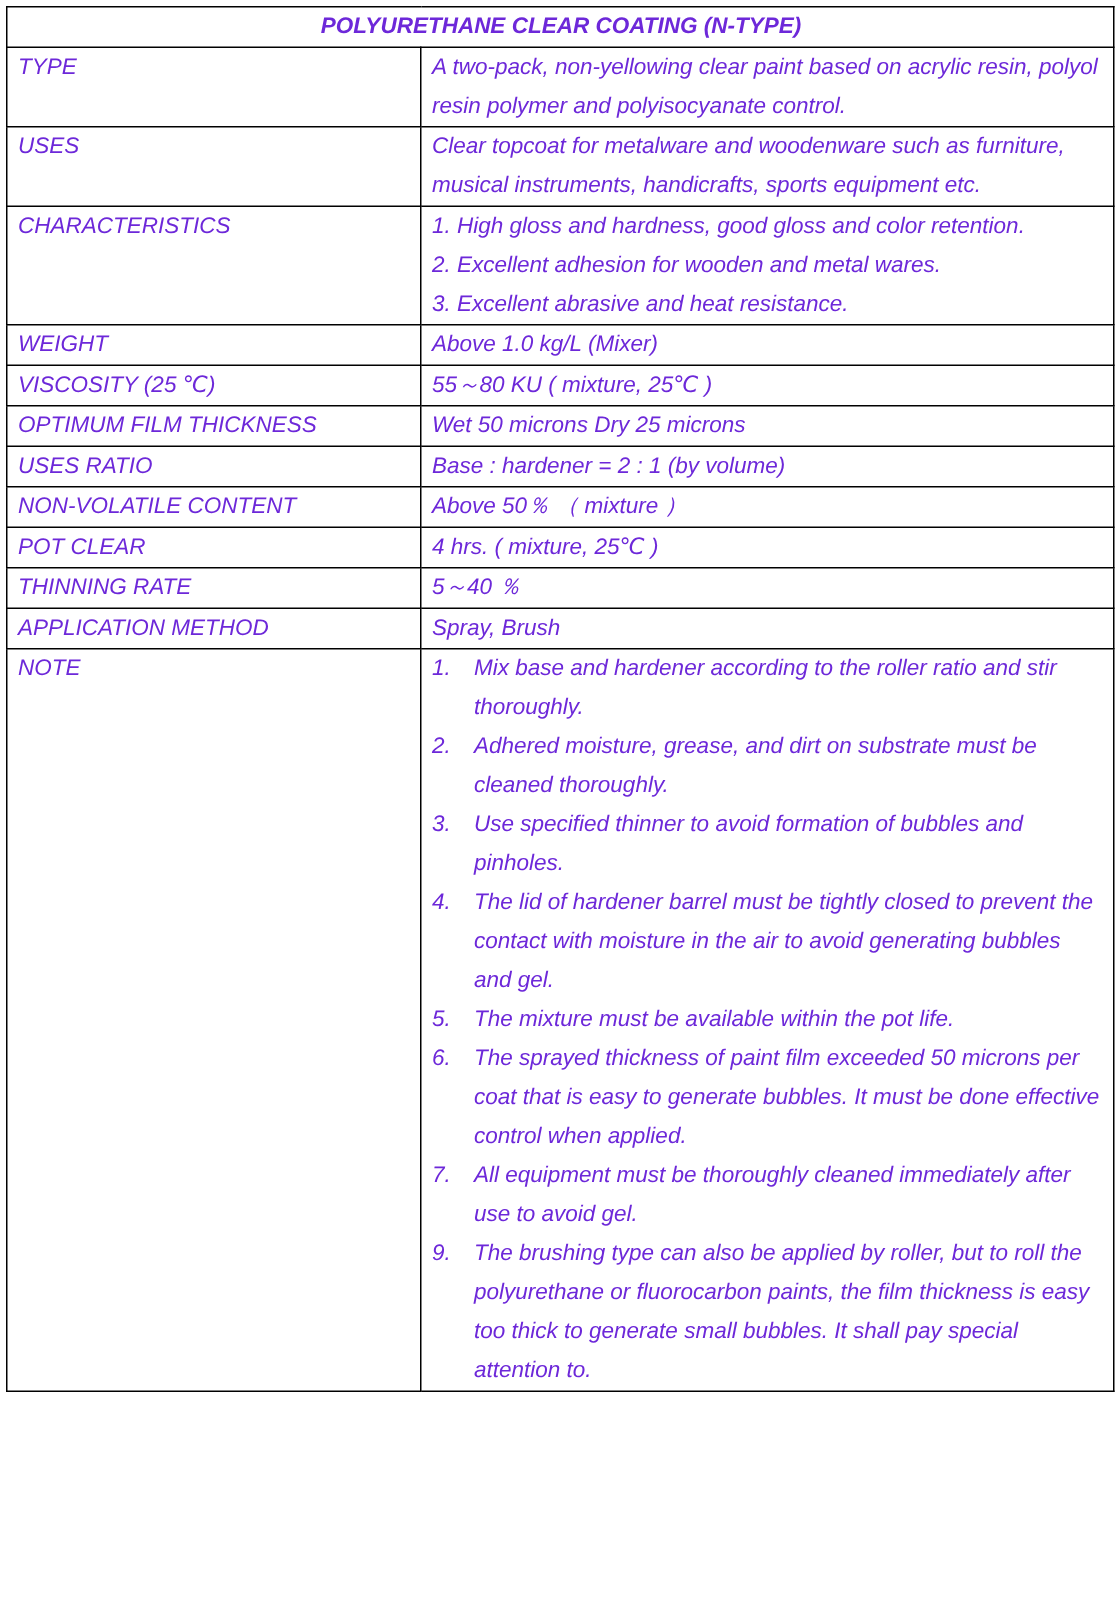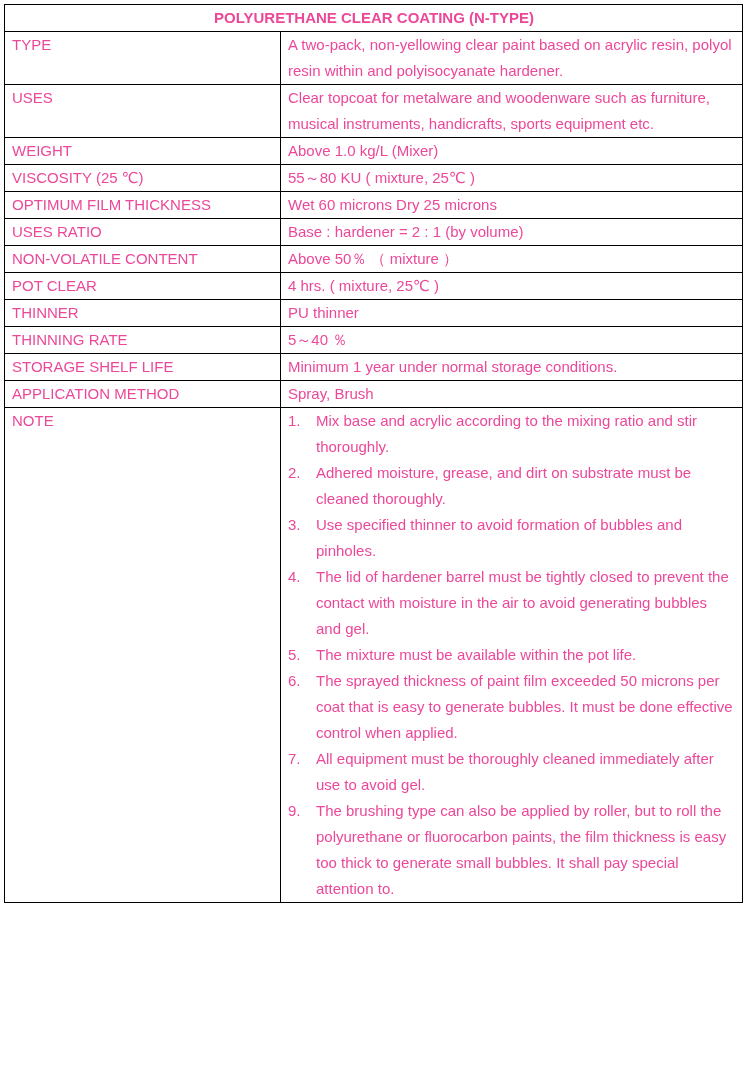--- a/index.html
+++ b/index.html
@@ -19,23 +19,24 @@
     border-collapse: collapse;
     width: 738px;
     table-layout: fixed;
   }
   table.spec th,
   table.spec td {
     border: 1px solid #000000;
     vertical-align: top;
     font-size: 15px;
     line-height: 26px;
-    color: #ec4899;
+    color: #6d28d9;
     padding: 0 6px 0 7px;
     overflow: hidden;
+    font-style: italic;
   }
   th.title-cell {
     text-align: center;
     font-weight: bold;
     height: 26px;
     padding: 0;
     font-size: 15px;
   }
   col.label-col { width: 276px; }
   col.value-col { width: 462px; }
@@ -70,74 +71,72 @@
       <col class="label-col">
       <col class="value-col">
     </colgroup>
     <tbody>
         <tr>
       <th class="title-cell" colspan="2">POLYURETHANE CLEAR COATING (N-TYPE)</th>
     </tr>
 
     <tr>
       <td class="label-cell">TYPE</td>
-      <td class="value-cell">A two-pack, non-yellowing clear paint based on acrylic resin, polyol resin within and polyisocyanate hardener.</td>
+      <td class="value-cell">A two-pack, non-yellowing clear paint based on acrylic resin, polyol resin polymer and polyisocyanate control.</td>
     </tr>
     <tr>
       <td class="label-cell">USES</td>
       <td class="value-cell">Clear topcoat for metalware and woodenware such as furniture, musical instruments, handicrafts, sports equipment etc.</td>
+    </tr>
+    <tr>
+      <td class="label-cell">CHARACTERISTICS</td>
+      <td class="value-cell">1. High gloss and hardness, good gloss and color retention.
+2. Excellent adhesion for wooden and metal wares.
+3. Excellent abrasive and heat resistance.</td>
     </tr>
     <tr>
       <td class="label-cell">WEIGHT</td>
       <td class="value-cell">Above 1.0 kg/L (Mixer)</td>
     </tr>
     <tr>
       <td class="label-cell">VISCOSITY (25  ℃)</td>
       <td class="value-cell">55～80 KU ( mixture, 25℃  )</td>
     </tr>
     <tr>
       <td class="label-cell">OPTIMUM FILM THICKNESS</td>
-      <td class="value-cell">Wet 60 microns Dry 25 microns</td>
+      <td class="value-cell">Wet 50 microns Dry 25 microns</td>
     </tr>
     <tr>
       <td class="label-cell">USES RATIO</td>
       <td class="value-cell">Base : hardener = 2 : 1 (by volume)</td>
     </tr>
     <tr>
       <td class="label-cell">NON-VOLATILE CONTENT</td>
       <td class="value-cell">Above 50％  （ mixture ）</td>
     </tr>
     <tr>
       <td class="label-cell">POT CLEAR</td>
       <td class="value-cell">4 hrs. ( mixture, 25℃  )</td>
     </tr>
     <tr>
-      <td class="label-cell">THINNER</td>
-      <td class="value-cell">PU thinner</td>
-    </tr>
-    <tr>
       <td class="label-cell">THINNING RATE</td>
       <td class="value-cell">5～40  ％</td>
-    </tr>
-    <tr>
-      <td class="label-cell">STORAGE SHELF LIFE</td>
-      <td class="value-cell">Minimum 1 year under normal storage conditions.</td>
     </tr>
     <tr>
       <td class="label-cell">APPLICATION METHOD</td>
       <td class="value-cell">Spray, Brush</td>
     </tr>
 
     <tr>
       <td class="label-cell">NOTE</td>
       <td>
         <div class="note-list">
           <div class="note-item">
             <span class="note-num">1.</span>
-            <span class="note-text">Mix base and acrylic according to the mixing ratio and stir thoroughly.</span>
+            <span class="note-text">Mix base and hardener according to the roller ratio and stir thoroughly.</span>
           </div>
           <div class="note-item">
             <span class="note-num">2.</span>
             <span class="note-text">Adhered moisture, grease, and dirt on substrate must be cleaned thoroughly.</span>
           </div>
           <div class="note-item">
             <span class="note-num">3.</span>
             <span class="note-text">Use specified thinner to avoid formation of bubbles and pinholes.</span>
           </div>
           <div class="note-item">

